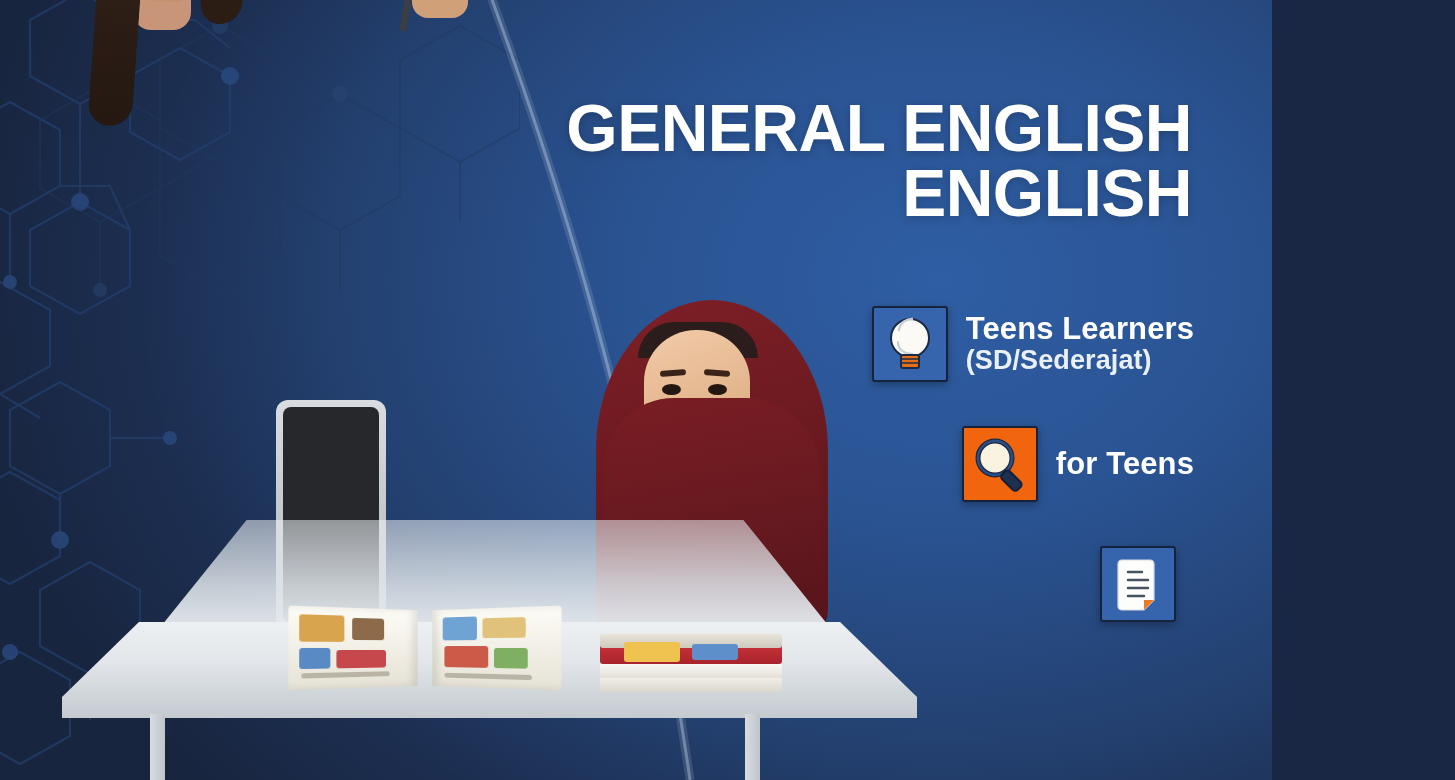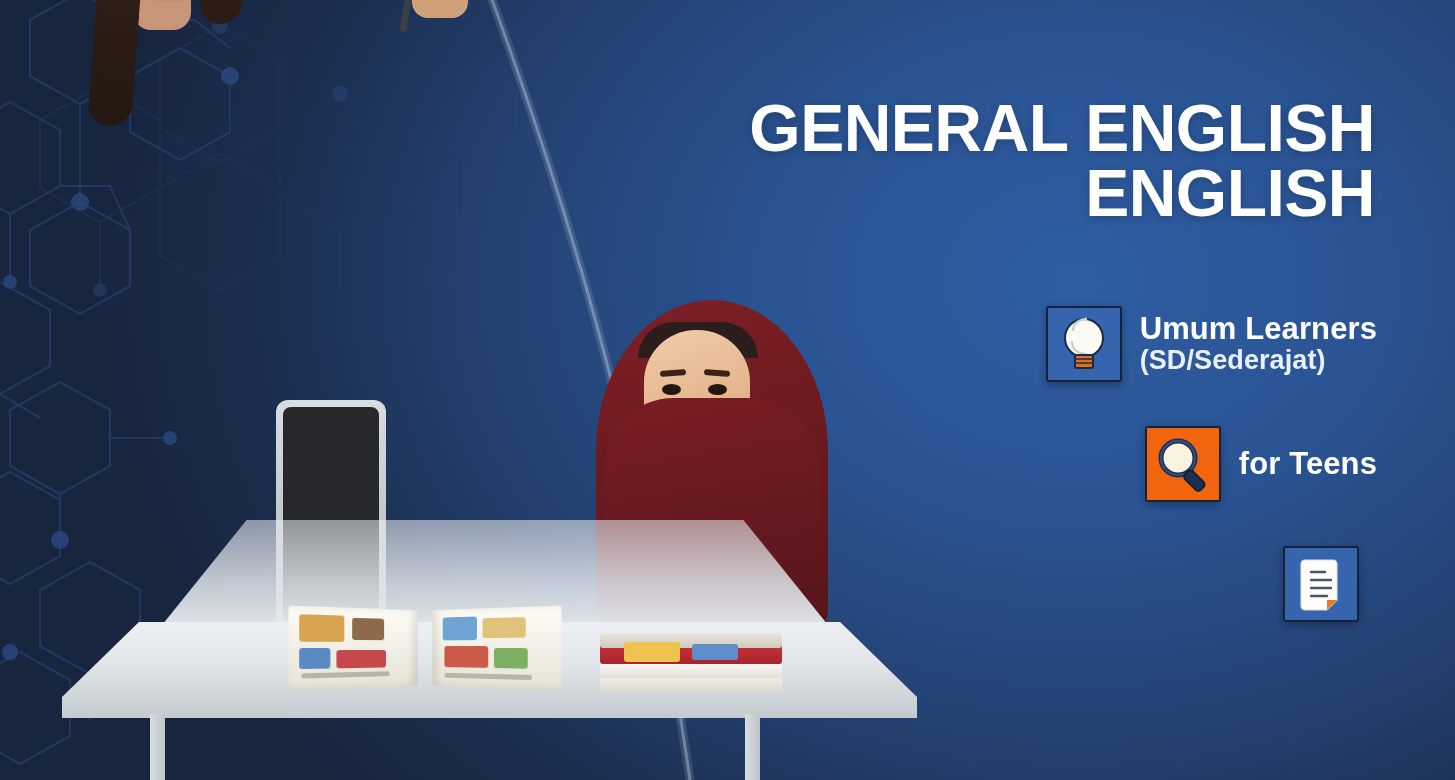--- a/index.html
+++ b/index.html
@@ -2,21 +2,21 @@
 <html><head>
 <meta charset="utf-8">
 <style>
   html,body{margin:0;padding:0;}
   body{
     width:1455px;height:780px;overflow:hidden;
     font-family:"Liberation Sans", sans-serif;
     background:#1A2744;
   }
   #banner{
-    position:relative;width:1455px;height:780px;overflow:hidden;
+    position:relative;width:1272px;height:780px;overflow:hidden;
     background:
       radial-gradient(ellipse 980px 760px at 74% 36%, #2F5EA4 0%, #2A5392 32%, #23406F 62%, #1C2E50 82%, #18253F 100%);
   }
   
   .bg-layer{position:absolute;inset:0;pointer-events:none;}
   .hex-left{left:-30px;top:-20px;width:360px;height:830px;opacity:.85;}
   .hex-bottom-right{right:-40px;bottom:-60px;width:520px;height:320px;opacity:.6;}
   .arc-wrap{position:absolute;left:0;top:0;width:1455px;height:780px;}
 
   
@@ -278,21 +278,21 @@
       <div class="badge blue">
         <svg viewBox="0 0 72 72" width="72" height="72">
           <circle cx="36" cy="30" r="19" fill="#FBFAF5" stroke="#1B2A45" stroke-width="2"></circle>
           <path d="M25 22 C26 14, 33 11, 38 11" fill="none" stroke="#C9CDD4" stroke-width="2.4" stroke-linecap="round"></path>
           <path d="M24 34 C24 42, 31 46, 38 46" fill="none" stroke="#C9CDD4" stroke-width="2.2" stroke-linecap="round"></path>
           <rect x="27" y="47" width="18" height="13" rx="2" fill="#E2701A" stroke="#1B2A45" stroke-width="2"></rect>
           <path d="M28 51 L44 51 M28 55 L44 55" stroke="#1B2A45" stroke-width="1.6"></path>
         </svg>
       </div>
       <div class="ptext">
-        <div class="ptitle">Umum Learners</div>
+        <div class="ptitle">Teens Learners</div>
         <div class="psub">(SD/Sederajat)</div>
       </div>
     </div>
 
     <div class="prow r2">
       <div class="badge orange">
         <svg viewBox="0 0 72 72" width="72" height="72">
           <circle cx="31" cy="30" r="17" fill="#FAF3DF" stroke="#1B2A45" stroke-width="5"></circle>
           <circle cx="31" cy="30" r="17" fill="none" stroke="#2E4F86" stroke-width="2.4"></circle>
           <rect x="42" y="42" width="11" height="22" rx="3.5" transform="rotate(-45 47 53)" fill="#1E2F50" stroke="#13203A" stroke-width="2"></rect>

